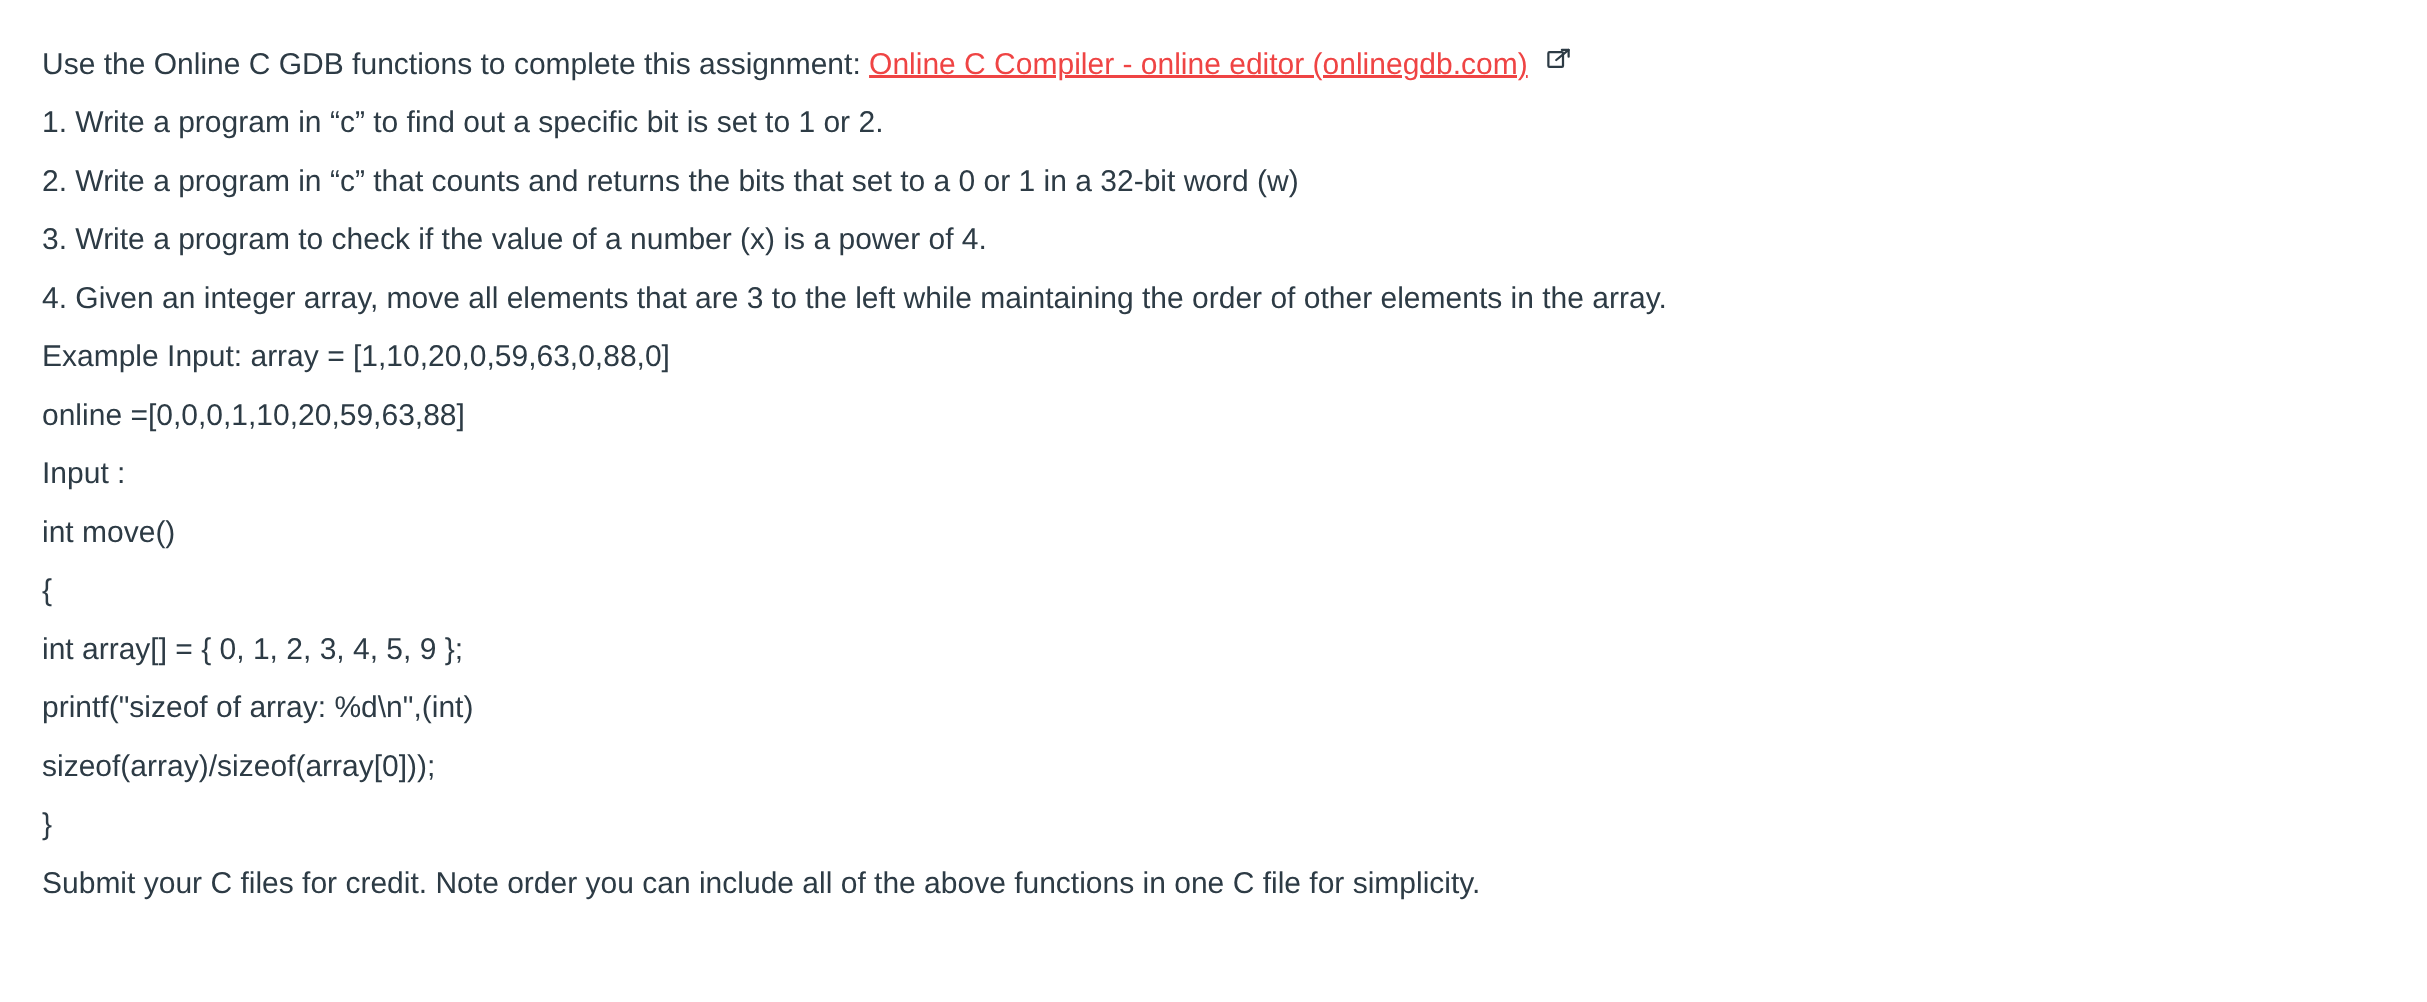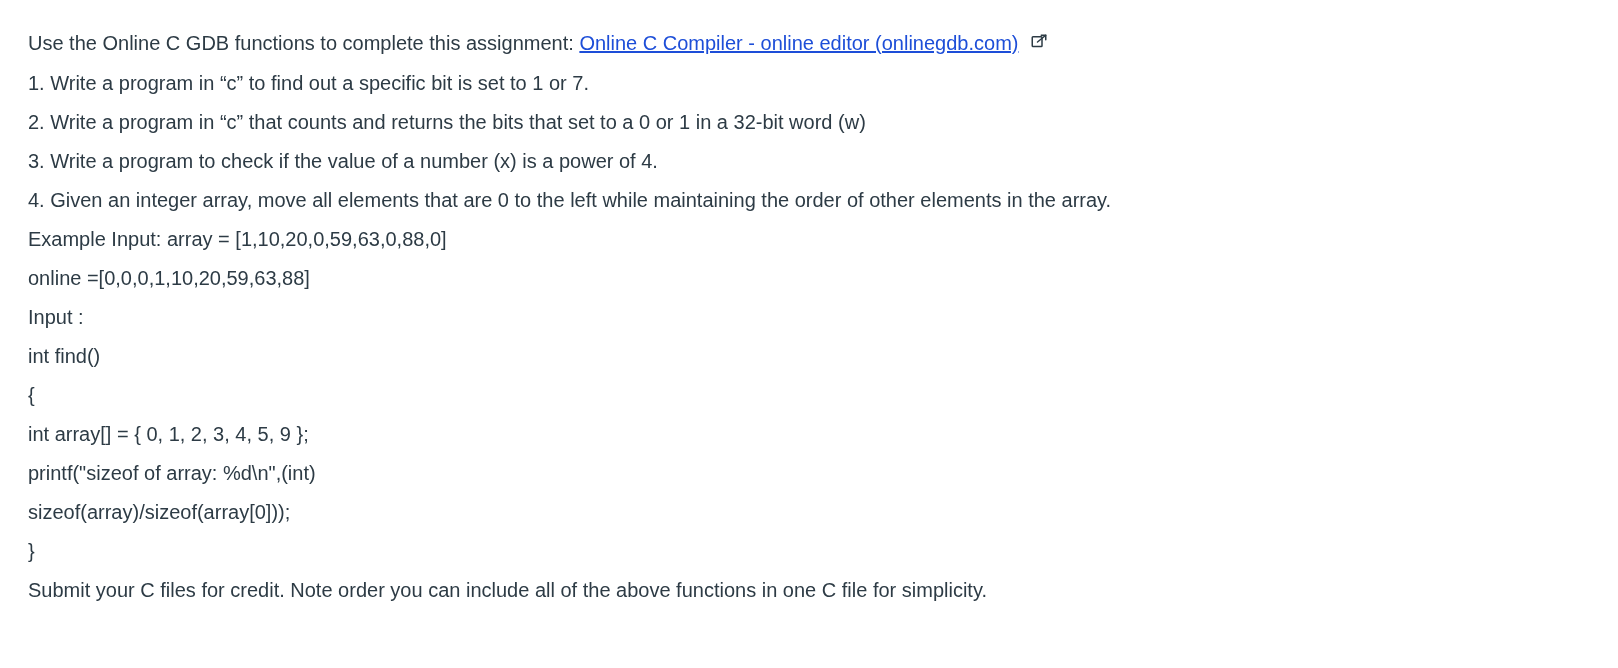--- a/index.html
+++ b/index.html
@@ -7,21 +7,21 @@
       padding: 24px 28px;
       font-family: "Segoe UI", -apple-system, BlinkMacSystemFont, "Helvetica Neue", Arial, sans-serif;
       font-size: 20px;
       line-height: 1.95;
       color: #2d3b45;
       background: #ffffff;
       width: 1618px;
       box-sizing: border-box;
     }
     a.link {
-      color: #1d4ed8;
+      color: #ef4444;
     }
     .open-icon {
       display: inline-block;
       vertical-align: middle;
       margin-left: 6px;
       color: #2d3b45;
     }
     .line {
       display: block;
     }
@@ -34,29 +34,29 @@
   <a class="link" href="#">Online C Compiler - online editor (onlinegdb.com)</a>
   <span class="open-icon">
     <svg width="18" height="18" viewBox="0 0 24 24" fill="none" stroke="currentColor" stroke-width="2" stroke-linecap="round" stroke-linejoin="round">
       <rect x="3" y="5" width="13" height="13" rx="1"></rect>
       <path d="M10 12 L21 3"></path>
       <path d="M15 3 L21 3 L21 9"></path>
     </svg>
   </span>
 </div>
 
-<div class="line">1. Write a program in “c” to find out a specific bit is set to 1 or 7.</div>
+<div class="line">1. Write a program in “c” to find out a specific bit is set to 1 or 2.</div>
 <div class="line">2. Write a program in “c” that counts and returns the bits that set to a 0 or 1 in a 32-bit word (w)</div>
 <div class="line">3. Write a program to check if the value of a number (x) is a power of 4.</div>
-<div class="line">4. Given an integer array, move all elements that are 0 to the left while maintaining the order of other elements in the array.</div>
+<div class="line">4. Given an integer array, move all elements that are 3 to the left while maintaining the order of other elements in the array.</div>
 
 <div class="line">Example Input: array = [1,10,20,0,59,63,0,88,0]</div>
 <div class="line">online =[0,0,0,1,10,20,59,63,88]</div>
 
 <div class="line">Input :</div>
-<div class="line">int find()</div>
+<div class="line">int move()</div>
 <div class="line">{</div>
 <div class="line">int array[] = { 0, 1, 2, 3, 4, 5, 9 };</div>
 <div class="line">printf("sizeof of array: %d\n",(int)</div>
 <div class="line">sizeof(array)/sizeof(array[0]));</div>
 <div class="line">}</div>
 
 <div class="line">Submit your C files for credit. Note order you can include all of the above functions in one C file for simplicity.</div>
 
 </body></html>

